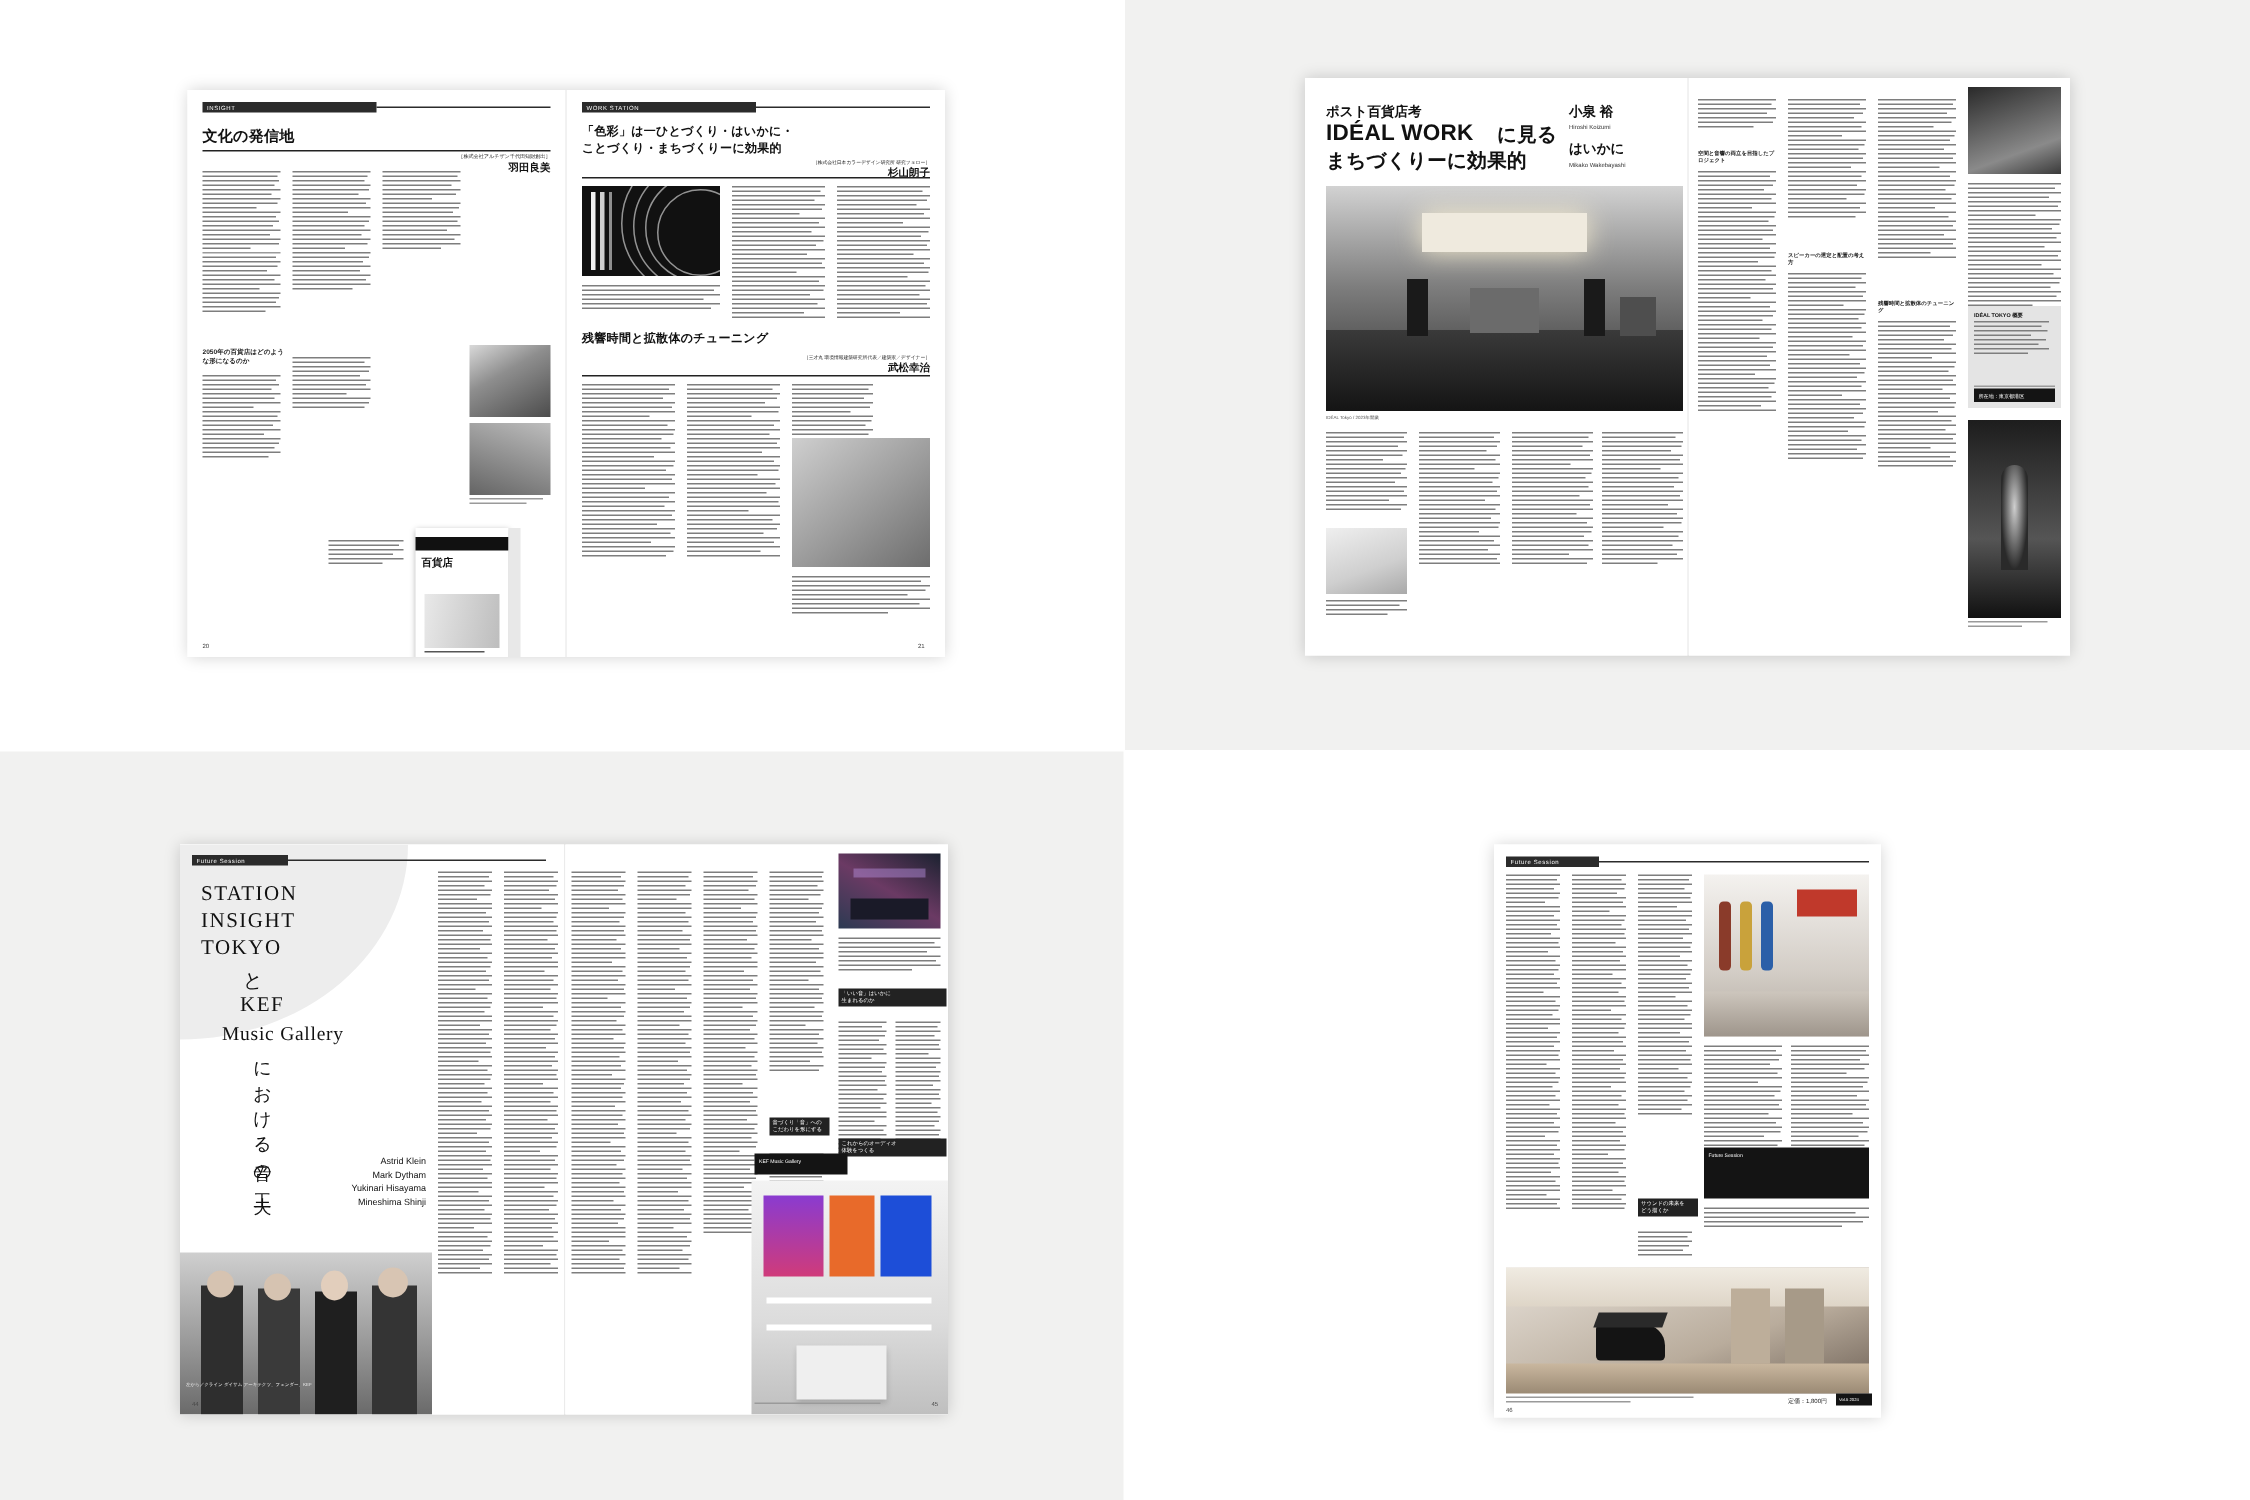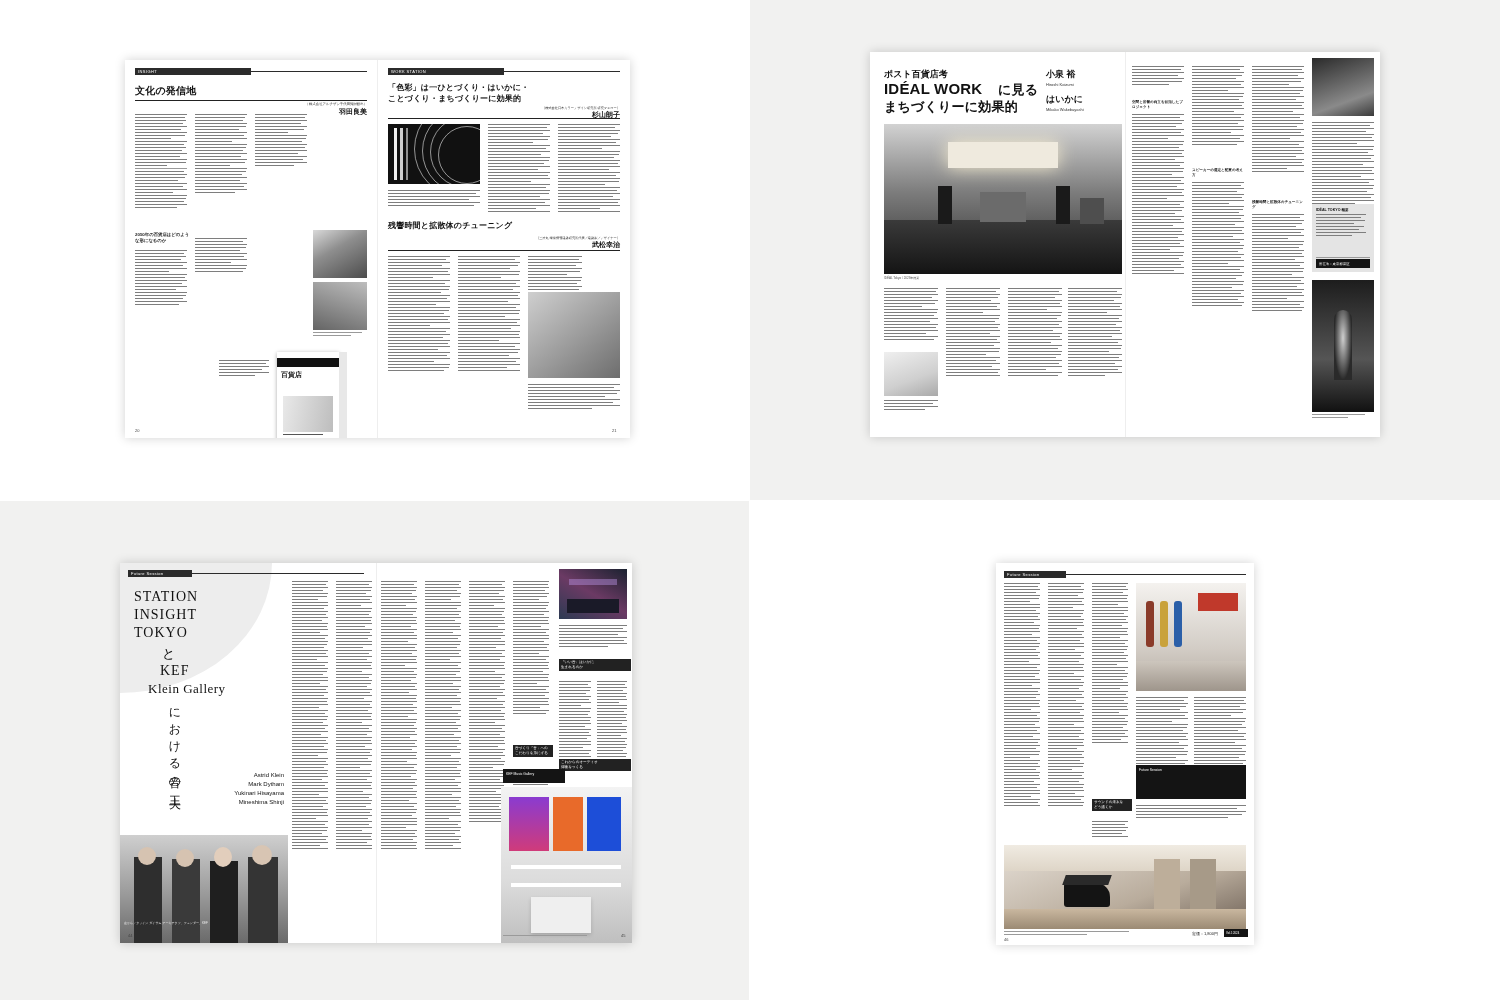--- a/index.html
+++ b/index.html
@@ -911,21 +911,21 @@
       <div class="hdrbar" style="left:8px;top:7px;width:64px;">
         <span class="lbl">Future Session</span>
       </div>
       <div class="hdrline" style="left:72px;top:10px;width:172px;"></div>
 
       <div class="bigtitle" style="left:14px;top:26px;font-size:14px;letter-spacing:1px;">STATION</div>
       <div class="bigtitle" style="left:14px;top:44px;font-size:14px;letter-spacing:1px;">INSIGHT</div>
       <div class="bigtitle" style="left:14px;top:62px;font-size:14px;letter-spacing:1px;">TOKYO</div>
       <div class="bigtitle" style="left:42px;top:82px;font-size:13px;">と</div>
       <div class="bigtitle" style="left:40px;top:100px;font-size:14px;letter-spacing:1px;">KEF</div>
-      <div class="bigtitle" style="left:28px;top:118px;font-size:13px;letter-spacing:.5px;">Klein Gallery</div>
+      <div class="bigtitle" style="left:28px;top:118px;font-size:13px;letter-spacing:.5px;">Music Gallery</div>
       <div class="vjp" style="left:46px;top:136px;font-size:12px;letter-spacing:3px;height:120px;">における音の工夫</div>
 
       <div class="names" style="left:84px;top:208px;text-align:right;width:80px;font-size:6px;line-height:9px;color:#111;">
         <div>Astrid Klein</div>
         <div>Mark Dytham</div>
         <div>Yukinari Hisayama</div>
         <div>Mineshima Shinji</div>
       </div>
 
       <div class="tcol" style="left:172px;top:18px;width:36px;">

